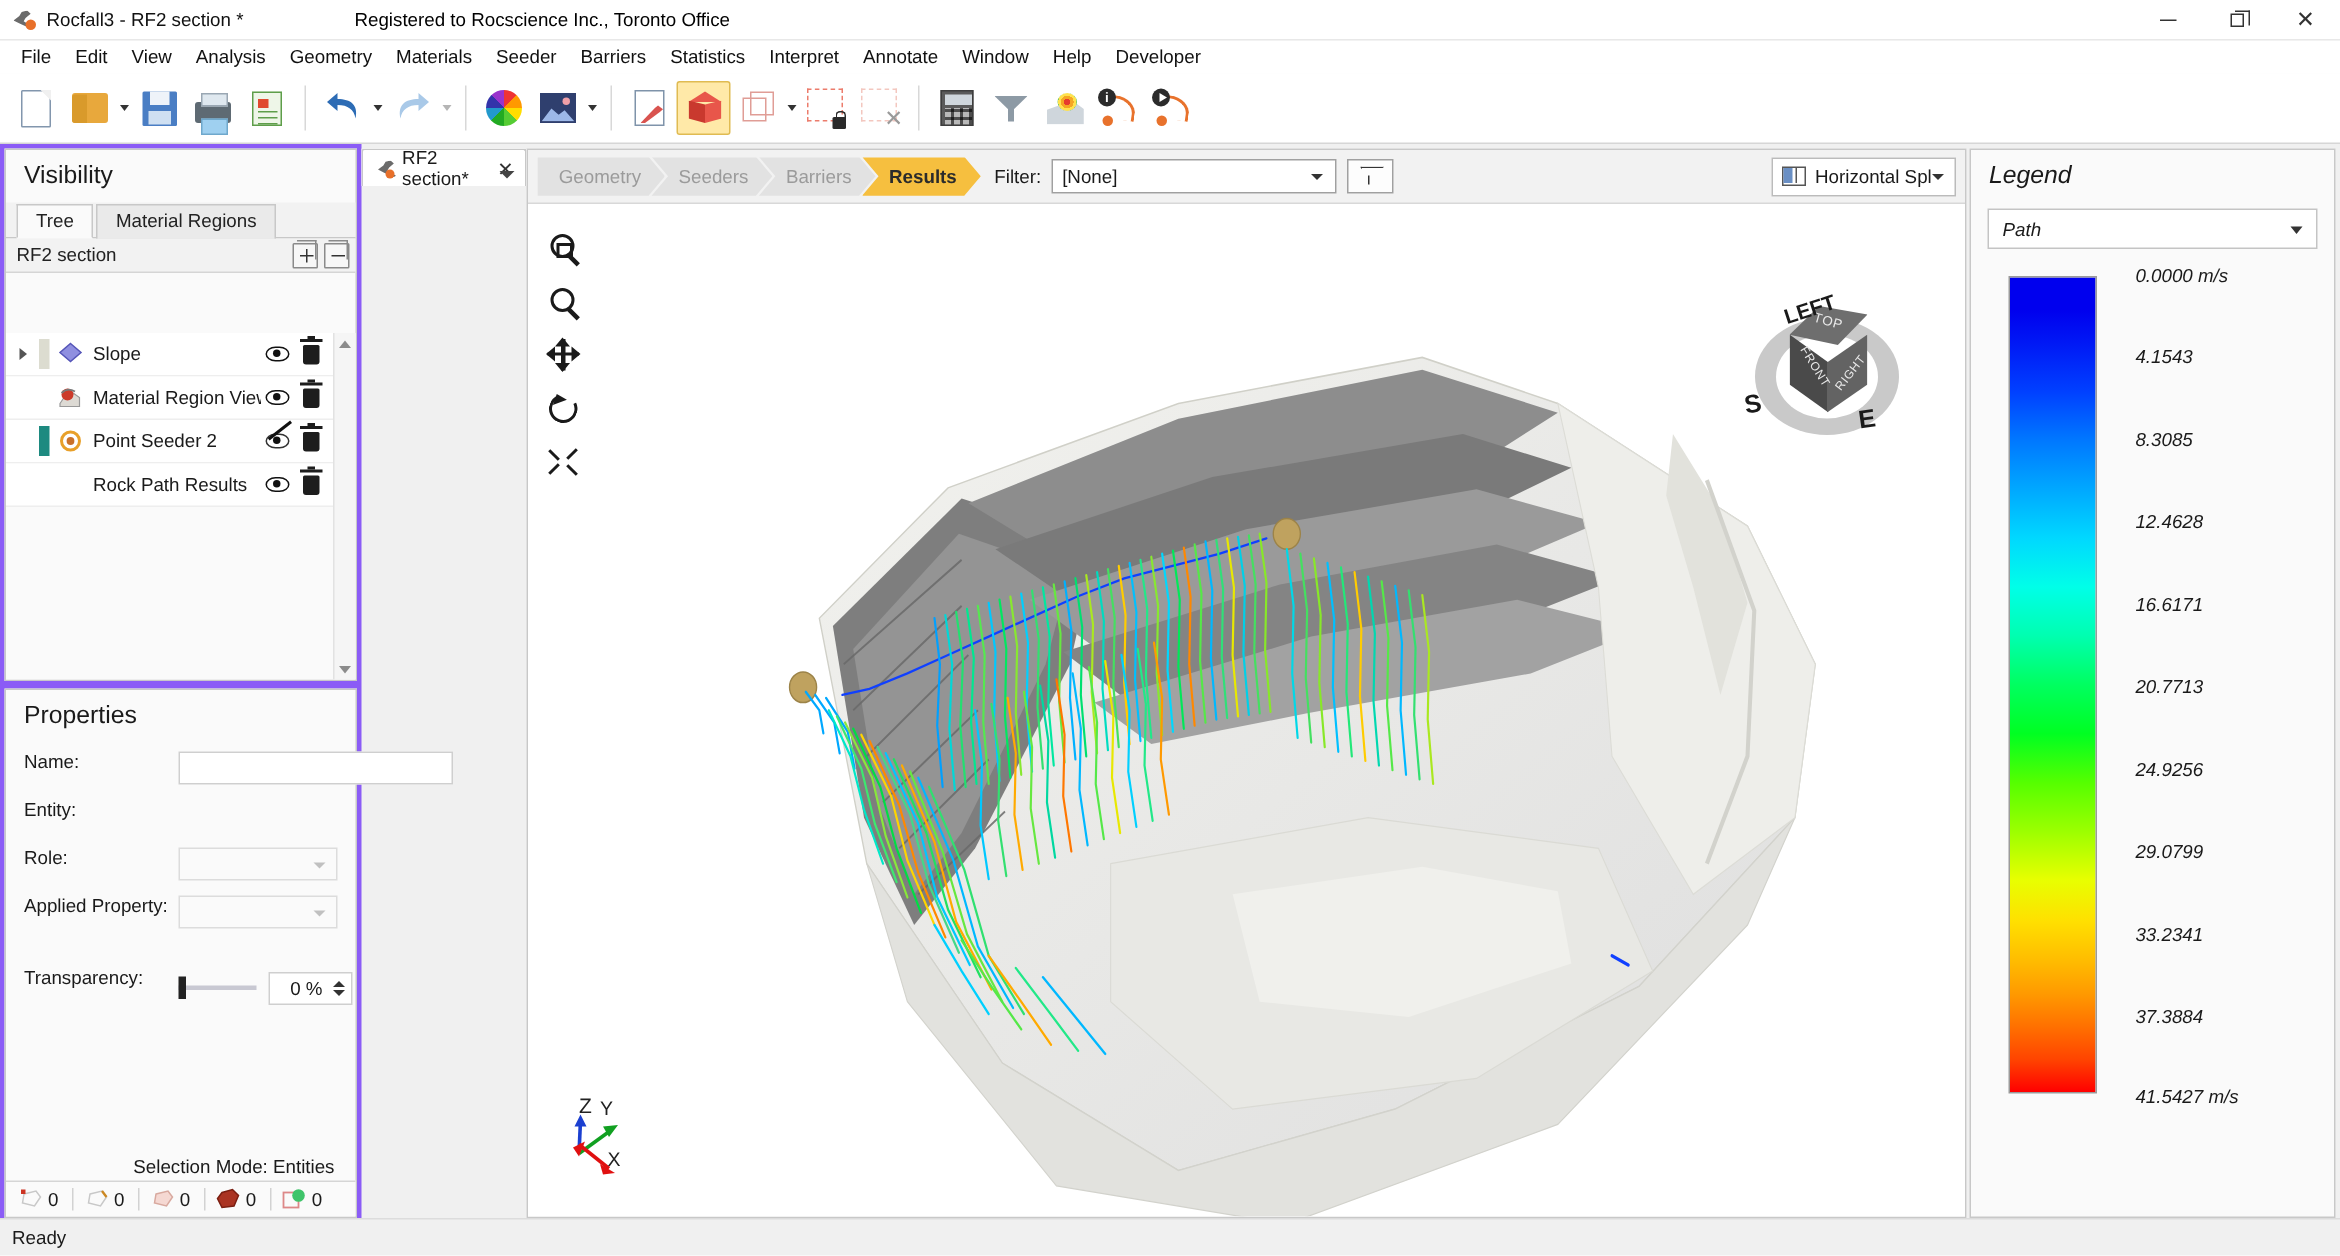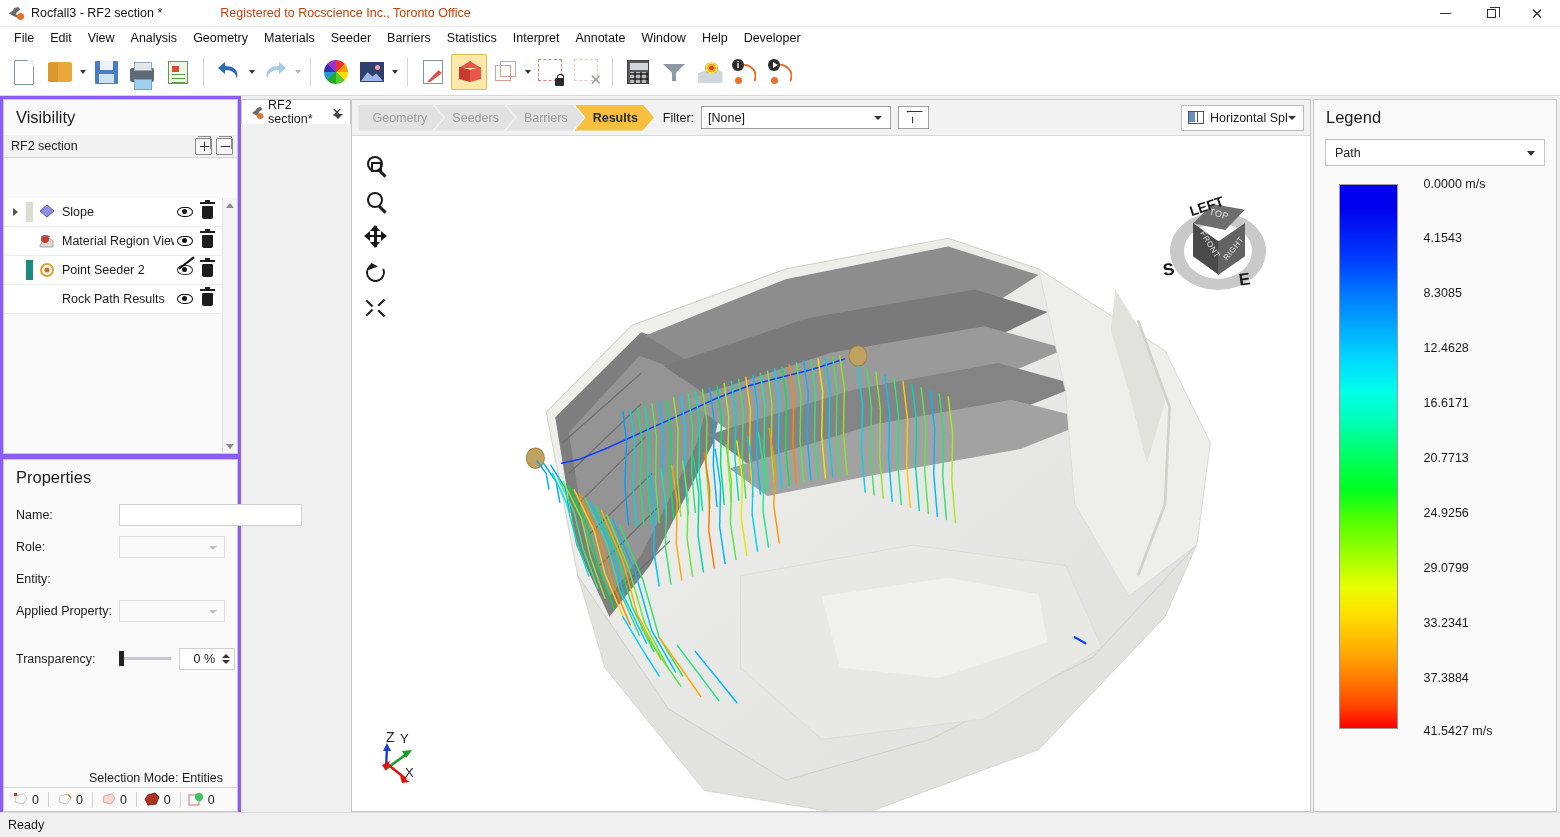--- a/index.html
+++ b/index.html
@@ -22,21 +22,21 @@
     border-bottom: 1px solid #e8e8e8;
     position: relative;
   }
   .title-icon { width: 16px; height: 16px; margin-left: 8px; margin-right: 7px; position: relative; flex:0 0 16px;}
   .title-icon .hammer {
     position:absolute; left:1px; top:2px; width:13px; height:12px;
     background:#6b6b6b; clip-path: polygon(0% 55%, 30% 30%, 42% 8%, 70% 0%, 88% 18%, 62% 42%, 52% 60%, 100% 92%, 88% 100%, 34% 74%);
   }
   .title-icon .spark { position:absolute; right:0px; bottom:1px; width:7px; height:7px; background:#e8702a; border-radius:50%; }
   .title-text { font-size: 12.5px; color:#111; }
-  .title-reg { font-size: 12.5px; color:#c2410c; margin-left: 58px; }
+  .title-reg { font-size: 12.5px; color:#000000; margin-left: 74px; }
   .win-ctrl { position:absolute; right:0; top:0; height:27px; display:flex; }
   .win-btn { width:46px; height:27px; display:flex; align-items:center; justify-content:center; color:#333; }
   .wb-min { width:11px; height:1px; background:#333; }
   .wb-max { width:9px; height:9px; border:1px solid #333; position:relative; }
   .wb-max:after { content:""; position:absolute; left:2px; top:-3px; width:9px; height:9px; border:1px solid #333; border-bottom:none; border-left:none; }
   .wb-x { font-size:15px; line-height:1; font-family:"Liberation Sans",sans-serif; font-weight:300;}
 
   
   .menubar {
     height: 22px; flex:0 0 22px;
@@ -166,21 +166,21 @@
 
   .tree-scroll { width:15px; flex:0 0 15px; background:#f5f5f5; border-left:1px solid #e2e2e2; display:flex; flex-direction:column; align-items:center; }
   .sb-arrow { width:13px; height:14px; display:flex; align-items:center; justify-content:center; }
   .sb-up:after { content:""; border-left:4px solid transparent; border-right:4px solid transparent; border-bottom:5px solid #8b8b8b;}
   .sb-down:after { content:""; border-left:4px solid transparent; border-right:4px solid transparent; border-top:5px solid #8b8b8b;}
   .sb-track { flex:1; width:13px; }
 
   
   .prop-panel { flex:1; margin-bottom:0; }
   .prop-rows { padding: 6px 12px 0 12px; }
-  .prop-row { display:flex; align-items:center; height:27px; margin-bottom:5px; }
+  .prop-row { display:flex; height:27px; margin-bottom:5px; }
   .prop-label { width:103px; flex:0 0 103px; font-size:12.5px; color:#1a1a1a; }
   .prop-input { flex:1; height:22px; background:#fff; border:1px solid #cfcfcf; }
   .prop-combo { flex:1; height:22px; background:#fafafa; border:1px solid #dcdcdc; position:relative;}
   .prop-combo:after { content:""; position:absolute; right:7px; top:9px; border-left:4px solid transparent; border-right:4px solid transparent; border-top:4px solid #c0c0c0;}
   .prop-spacer { height:16px; }
   .slider-wrap { display:flex; align-items:center; flex:1; }
   .slider-track { width:52px; height:3px; background:#c8c8d2; position:relative; margin-right:8px;}
   .slider-thumb { position:absolute; left:0px; top:-6px; width:5px; height:15px; background:#222; }
   .spin { display:flex; align-items:center; border:1px solid #cfcfcf; background:#fff; height:22px; width:56px;}
   .spin-val { flex:1; text-align:right; padding-right:5px; font-size:12.5px; }
@@ -258,21 +258,21 @@
   .vc-lf { position:absolute; left:6px; top:19px; width:26px; height:52px; background:#4a4a4a; clip-path: polygon(0% 0%, 100% 36%, 100% 100%, 0% 64%);}
   .vc-rt { position:absolute; left:31px; top:19px; width:27px; height:52px; background:#636363; clip-path: polygon(0% 36%, 100% 0%, 100% 64%, 0% 100%);}
   .vc-lbl { position:absolute; color:#e8e8e8; font-size:9px; letter-spacing:0.5px;}
   .vc-nS { position:absolute; left:-4px; top:62px; font-size:17px; font-weight:bold; color:#1a1a1a; transform:rotate(-10deg);}
   .vc-nE { position:absolute; left:72px; top:72px; font-size:17px; font-weight:bold; color:#1a1a1a; transform:rotate(-8deg);}
   .vc-nL { position:absolute; left:22px; top:0px; font-size:14px; font-weight:bold; color:#1a1a1a; transform:rotate(-18deg);}
 
   .axis-ind { position:absolute; left:20px; bottom:25px; width:60px; height:55px; }
 
   
-  .right-panel { width:249px; flex:0 0 249px; padding:3px 3px 0 2px; display:flex; flex-direction:column; }
+  .right-panel { width:249px; flex:0 0 249px; padding:3px 3px 0 2px; display:flex; flex-direction:column;font-style:italic; }
   .legend-box { flex:1; background:#fafafa; border:1px solid #c8c8c8; display:flex; flex-direction:column;}
   .lg-combo { margin:4px 11px 0 11px; height:27px; border:1px solid #c4c4c4; background:#fff; display:flex; align-items:center; padding:0 6px 0 9px; font-size:12.5px; position:relative;}
   .lg-combo.sub { margin-top:10px; padding-left:13px;}
   .lg-combo .car { position:absolute; right:9px; top:11px; border-left:4.5px solid transparent; border-right:4.5px solid transparent; border-top:5px solid #333;}
   .lg-scale-wrap { position:relative; margin:18px 0 0 25px; display:flex;gap:12px; }
   .lg-bar { width:60px; height:545px; border:1px solid #9a9a9a; }
   .lg-ticks { position:relative; width:150px; }
   .lg-tick { position:absolute; left:14px; font-size:12.5px; color:#1a1a1a; white-space:nowrap;}
 
   
@@ -427,20 +427,24 @@
       </div>
     </div>
   </div>
 
   <div class="body">
 
     <div class="left-panel">
 
       <div class="panel-box vis-panel">
         <div class="panel-title">Visibility</div>
+        <div class="tabs-row">
+          <div class="tab active">Tree</div>
+          <div class="tab">Material Regions</div>
+        </div>
         <div class="tree-head">
           <span class="tree-head-label">RF2 section</span>
           <div class="mini-btn plus">
               <div class="shadow"></div>
             </div>
           <div class="mini-btn">
               <div class="shadow"></div>
             </div>
         </div>
         <div class="tree-body">
@@ -527,26 +531,26 @@
       </div>
 
       <div class="panel-box prop-panel">
         <div class="panel-title">Properties</div>
         <div class="prop-rows">
           <div class="prop-row">
             <span class="prop-label">Name:</span>
             <input class="prop-input" value="" style="">
           </div>
           <div class="prop-row">
+            <span class="prop-label">Entity:</span>
+            <span></span>
+          </div>
+          <div class="prop-row">
             <span class="prop-label">Role:</span>
             <div class="prop-combo"></div>
-          </div>
-          <div class="prop-row">
-            <span class="prop-label">Entity:</span>
-            <span></span>
           </div>
           <div class="prop-row">
             <span class="prop-label">Applied Property:</span>
             <div class="prop-combo"></div>
           </div>
           <div class="prop-spacer"></div>
           <div class="prop-row">
             <span class="prop-label">Transparency:</span>
             <div class="slider-wrap">
               <div class="slider-track">

